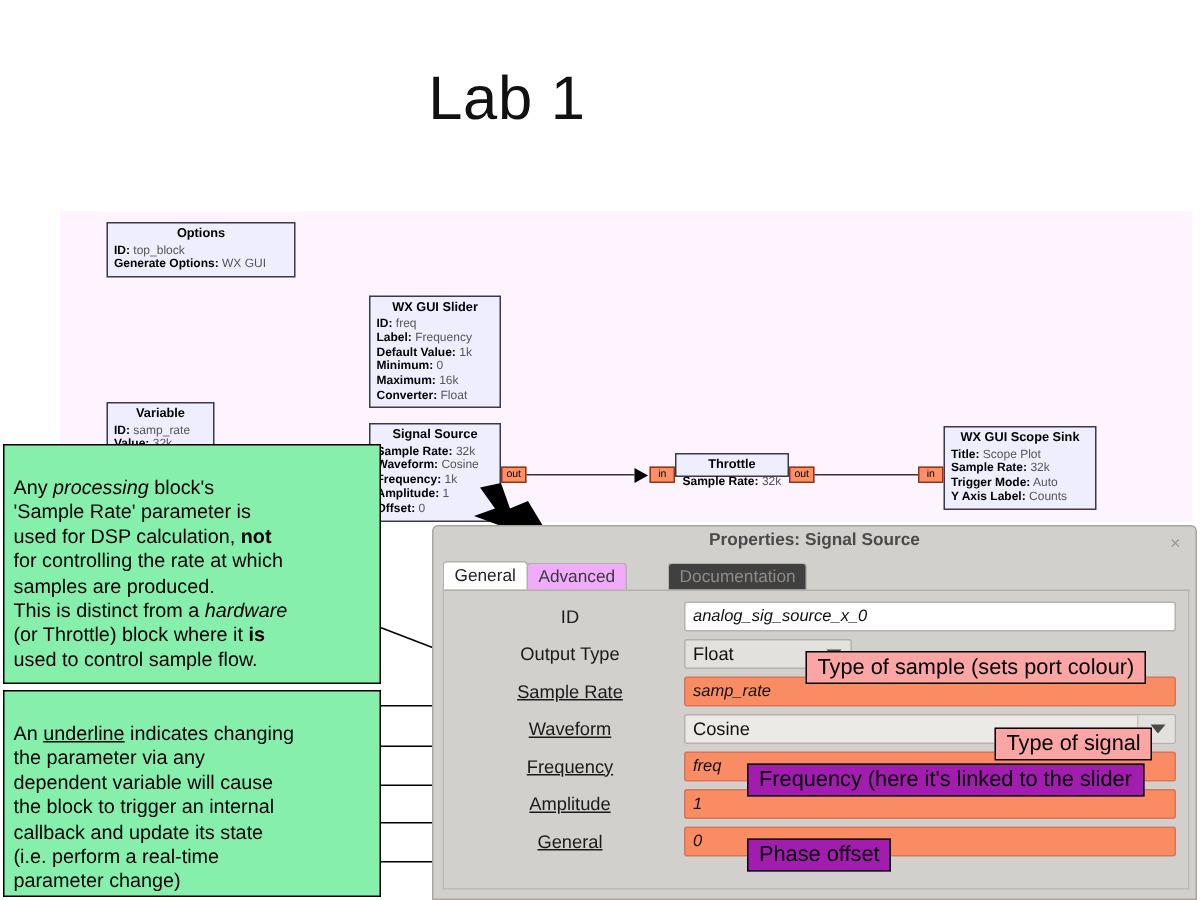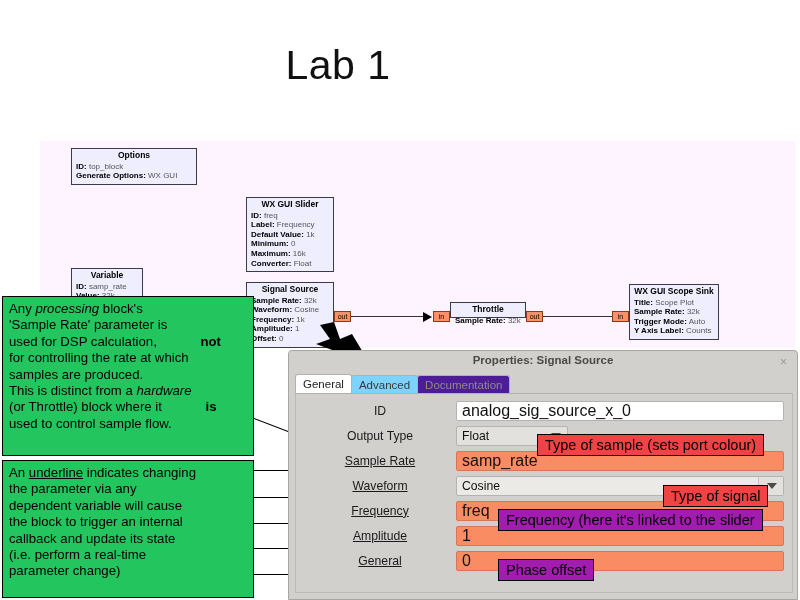--- a/index.html
+++ b/index.html
@@ -35,28 +35,28 @@
   .wire{position:absolute;background:#333;height:1px;}
   .ahead{
     position:absolute;width:0;height:0;
     border-top:5px solid transparent;border-bottom:5px solid transparent;
     border-left:9px solid #000;
   }
   
   #big-pointer{position:absolute;left:312px;top:322px;width:60px;height:44px;}
   
   .note{
-    position:absolute;background:#22c55e;border:1.6px solid #000;
-    box-sizing:border-box;padding:4px 6px;
+    position:absolute;background:#86efac;border:1.6px solid #000;
+    box-sizing:border-box;padding:20px 6px;
     font-size:13.2px;line-height:16.4px;color:#000;
   }
   #note-top{left:2px;top:296px;width:252px;height:160px;}
   #note-bottom{left:2px;top:460px;width:252px;height:138px;}
   .note i{font-style:italic;}
-  .note b{font-weight:bold;margin-left:40px;}
+  .note b{font-weight:bold;}
   .note u{}
   
   .lead{position:absolute;background:#000;height:1.4px;transform-origin:0 50%;}
   .lead-head{
     position:absolute;width:0;height:0;
     border-top:5px solid transparent;border-bottom:5px solid transparent;
     border-left:10px solid #000;
   }
   
   #dialog{
@@ -69,61 +69,62 @@
     position:absolute;left:0;top:3px;width:100%;text-align:center;
     font-size:11.5px;font-weight:bold;color:#4a4a4a;
   }
   #dlg-close{
     position:absolute;right:10px;top:4px;font-size:12px;color:#9a9a9a;
     cursor:pointer;
   }
   #tabstrip{position:absolute;left:6px;top:23px;height:20px;display:flex;align-items:flex-end;}
   .tab{
     font-size:11.5px;padding:3px 7px 3px 7px;border:1px solid #b4b0ab;
-    border-bottom:none;border-radius:3px 3px 0 0;background:#7dd3fc;color:#3a3a3a;
+    border-bottom:none;border-radius:3px 3px 0 0;background:#f0abfc;color:#3a3a3a;
     margin-right:-1px;box-sizing:border-box;height:19px;
   }
   .tab.active{background:#fff;color:#222;height:20px;}
-  .tab.disabled{color:#8e8b88;background:#4c1d95;}
+  .tab.disabled{color:#8e8b88;background:#404040;margin-left:28px;}
   #form{
     position:absolute;left:6px;top:42px;width:498px;height:200px;
     background:#d2d0cd;border:1px solid #bdb9b5;border-top-color:#b4b0ab;
     box-sizing:border-box;padding:6px 8px 0 8px;
   }
   .frow{display:flex;align-items:center;height:21px;margin-bottom:4px;position:relative;}
   .flabel{
     width:152px;text-align:center;font-size:12.2px;color:#1a1a1a;
     flex:0 0 152px;
   }
   .flabel.u{text-decoration:underline;}
   .fctl{flex:1 1 auto;height:20px;position:relative;}
   .ti{
     width:100%;height:20px;box-sizing:border-box;border:1px solid #b6b2ae;
-    background:#ffffff;font-size:16px;line-height:18px;padding:0 5px;color:#111;
+    background:#ffffff;font-size:11px;line-height:18px;padding:0 5px;color:#111;
     border-radius:2px;
+    font-style:italic;
   }
   .ti.hl{background:#fa8c64;border-color:#d8745a;}
   .sel{
     width:112px;height:20px;box-sizing:border-box;border:1px solid #b6b2ae;
     background:#e3e1de;font-size:12.2px;line-height:18px;padding:0 5px;color:#111;
     border-radius:2px;position:relative;
   }
   .sel.wide{width:100%;background:#eceae7;}
   .sel .arw{
     position:absolute;right:6px;top:6px;width:0;height:0;
     border-left:5px solid transparent;border-right:5px solid transparent;
     border-top:6px solid #4a4a4a;
   }
   .sel .arwbox{
     position:absolute;right:0;top:0;width:24px;height:18px;background:#e3e1de;
     border-left:1px solid #c7c3bf;
   }
   
   .tip{
-    position:absolute;border:1.6px solid #000;background:#ef4444;
+    position:absolute;border:1.6px solid #000;background:#fca5a5;
     font-size:14.5px;line-height:18px;color:#000;padding:1px 7px 2px 7px;
     box-sizing:border-box;white-space:nowrap;
   }
   .tip.peach{background:#a21caf;}
 </style>
 </head>
 <body>
 
 <div id="slide-title">Lab 1</div>
 
@@ -167,21 +168,21 @@
   <div class="blk" style="left:410px;top:161px;width:76px;height:16px;">
     <span class="bt">Throttle</span>
     <div class="row"><b>Sample Rate:</b> <span>32k</span></div>
   </div>
   <div class="port" style="left:393px;top:170px;">in</div>
   <div class="port" style="left:486px;top:170px;">out</div>
 
   <div class="wire" style="left:503px;top:175px;width:69px;"></div>
   <div class="ahead" style="left:572px;top:171px;"></div>
 
-  <div class="blk" style="left:589px;top:143px;width:90px;">
+  <div class="blk" style="left:589px;top:143px;width:102px;">
     <span class="bt">WX GUI Scope Sink</span>
     <div class="row"><b>Title:</b> <span>Scope Plot</span></div>
     <div class="row"><b>Sample Rate:</b> <span>32k</span></div>
     <div class="row"><b>Trigger Mode:</b> <span>Auto</span></div>
     <div class="row"><b>Y Axis Label:</b> <span>Counts</span></div>
   </div>
   <div class="port" style="left:572px;top:170px;">in</div>
 </div>
 
 <svg id="big-pointer" viewBox="0 0 60 44">

